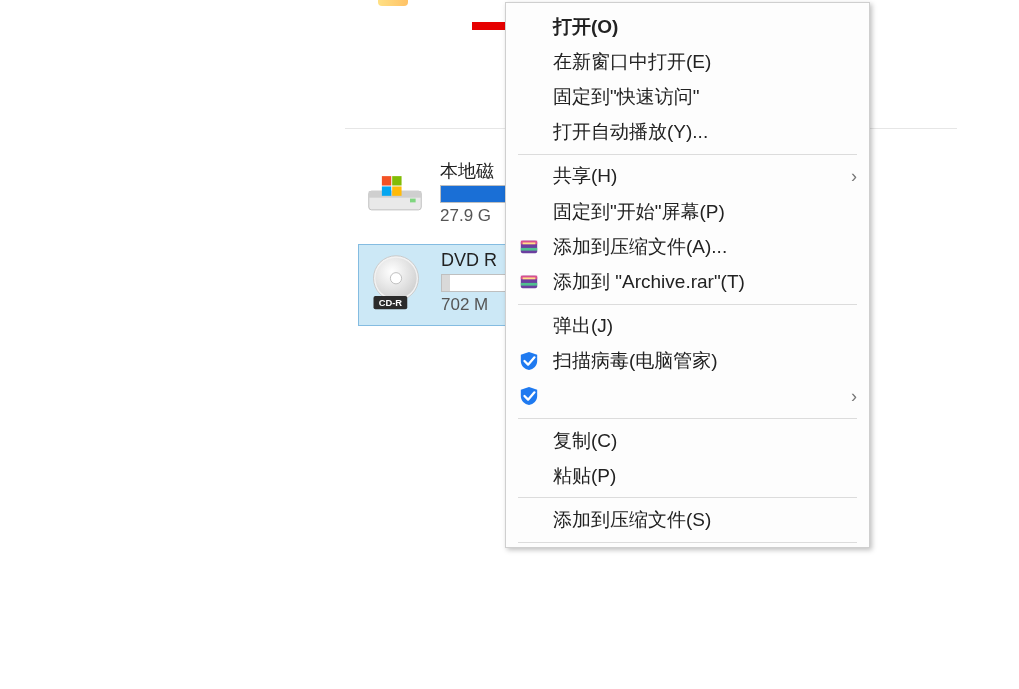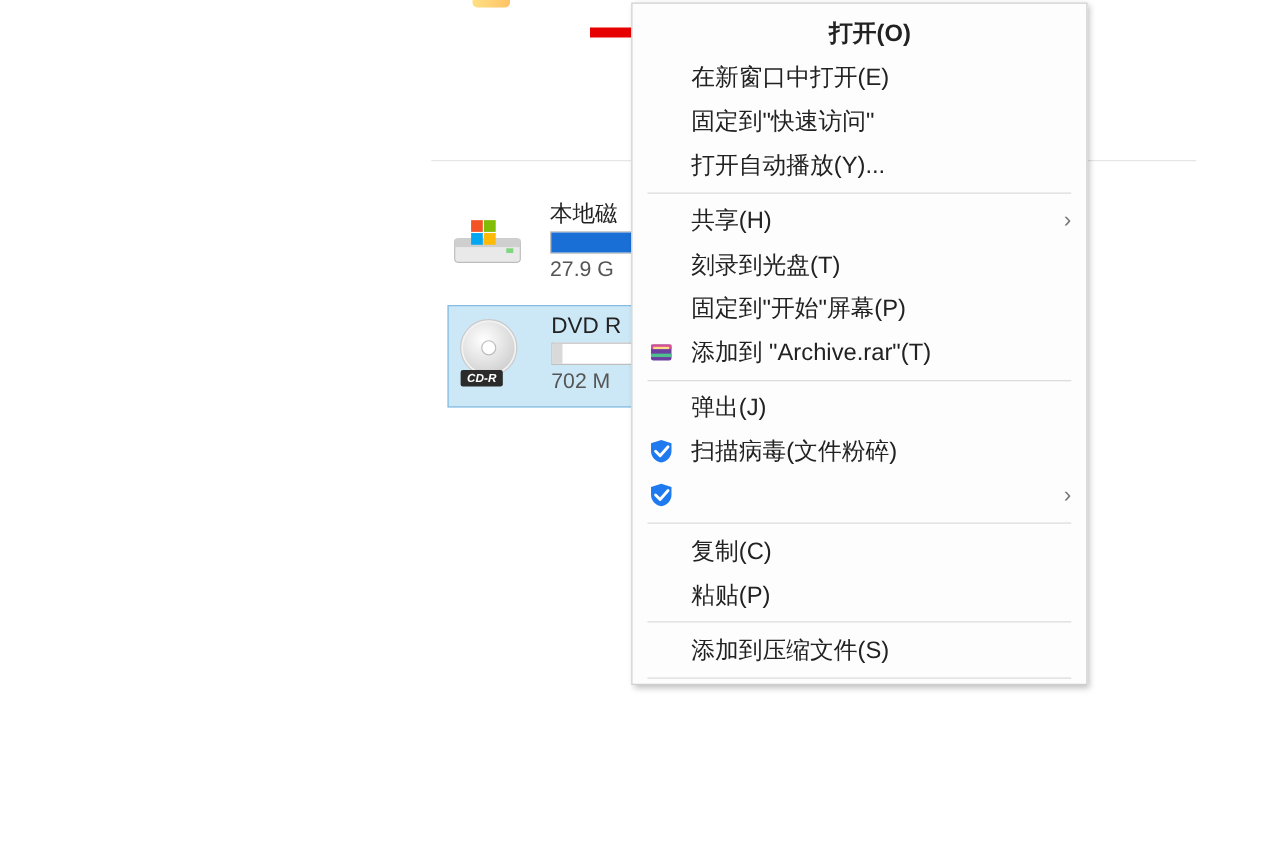--- a/index.html
+++ b/index.html
@@ -45,22 +45,22 @@
     display: flex;
     align-items: flex-start;
     padding: 2px;
     box-sizing: border-box;
   }
   .drive .icon-holder {
     width: 70px;
     height: 70px;
     display: flex;
     align-items: center;
+    justify-content: center;
     margin-right: 10px;
-    font-style: italic;
   }
   .drive-info {
     display: flex;
     flex-direction: column;
     justify-content: center;
     height: 70px;
     gap: 3px;
   }
   .drive-info .label {
     font-size: 18px;
@@ -136,21 +136,21 @@
     justify-content: center;
   }
   .menu .item .chev {
     position: absolute;
     right: 12px;
     top: 50%;
     transform: translateY(-50%);
     color: #777;
     font-size: 18px;
   }
-  .menu .item.bold { font-weight: 700; justify-content: center; }
+  .menu .item.bold { font-weight: 700; }
   .menu .sep {
     height: 1px;
     background: #dcdcdc;
     margin: 4px 12px;
   }
 
   
   .winrar svg, .tencent svg, .hdd svg, .dvd svg { display:block; }
 </style>
 </head>
@@ -228,48 +228,56 @@
     </div>
     <div class="item">
       <span>打开自动播放(Y)...</span>
     </div>
     <div class="sep"></div>
     <div class="item">
       <span>共享(H)</span>
       <span class="chev">›</span>
     </div>
     <div class="item">
-      <span>刻录到光盘(T)</span>
-    </div>
-    <div class="item">
       <span>固定到"开始"屏幕(P)</span>
     </div>
     <div class="item">
       <span class="icon-slot">
         <svg viewBox="0 0 22 22" width="20" height="20">
           <rect x="2" y="4" width="18" height="14" rx="2" fill="#6b3fa0"></rect>
           <rect x="2" y="4" width="18" height="4" fill="#d94f8f"></rect>
           <rect x="2" y="12" width="18" height="3" fill="#4fbf8f"></rect>
           <rect x="4" y="6" width="14" height="2" fill="#ffe08a"></rect>
         </svg>
       </span>
+      <span>添加到压缩文件(A)...</span>
+    </div>
+    <div class="item">
+      <span class="icon-slot">
+        <svg viewBox="0 0 22 22" width="20" height="20">
+          <rect x="2" y="4" width="18" height="14" rx="2" fill="#6b3fa0"></rect>
+          <rect x="2" y="4" width="18" height="4" fill="#d94f8f"></rect>
+          <rect x="2" y="12" width="18" height="3" fill="#4fbf8f"></rect>
+          <rect x="4" y="6" width="14" height="2" fill="#ffe08a"></rect>
+        </svg>
+      </span>
       <span>添加到 "Archive.rar"(T)</span>
     </div>
     <div class="sep"></div>
     <div class="item">
       <span>弹出(J)</span>
     </div>
     <div class="item">
       <span class="icon-slot">
         <svg viewBox="0 0 22 22" width="20" height="20">
           <path d="M11 1 L20 4 V11 C20 16 16 20 11 21 C6 20 2 16 2 11 V4 Z" fill="#1f7af0"></path>
           <path d="M6 11 L10 15 L17 7" stroke="#fff" stroke-width="2.5" fill="none" stroke-linecap="round" stroke-linejoin="round"></path>
         </svg>
       </span>
-      <span>扫描病毒(文件粉碎)</span>
+      <span>扫描病毒(电脑管家)</span>
     </div>
     <div class="item">
       <span class="icon-slot">
         <svg viewBox="0 0 22 22" width="20" height="20">
           <path d="M11 1 L20 4 V11 C20 16 16 20 11 21 C6 20 2 16 2 11 V4 Z" fill="#1f7af0"></path>
           <path d="M6 11 L10 15 L17 7" stroke="#fff" stroke-width="2.5" fill="none" stroke-linecap="round" stroke-linejoin="round"></path>
         </svg>
       </span>
       <span class="chev">›</span>
     </div>

